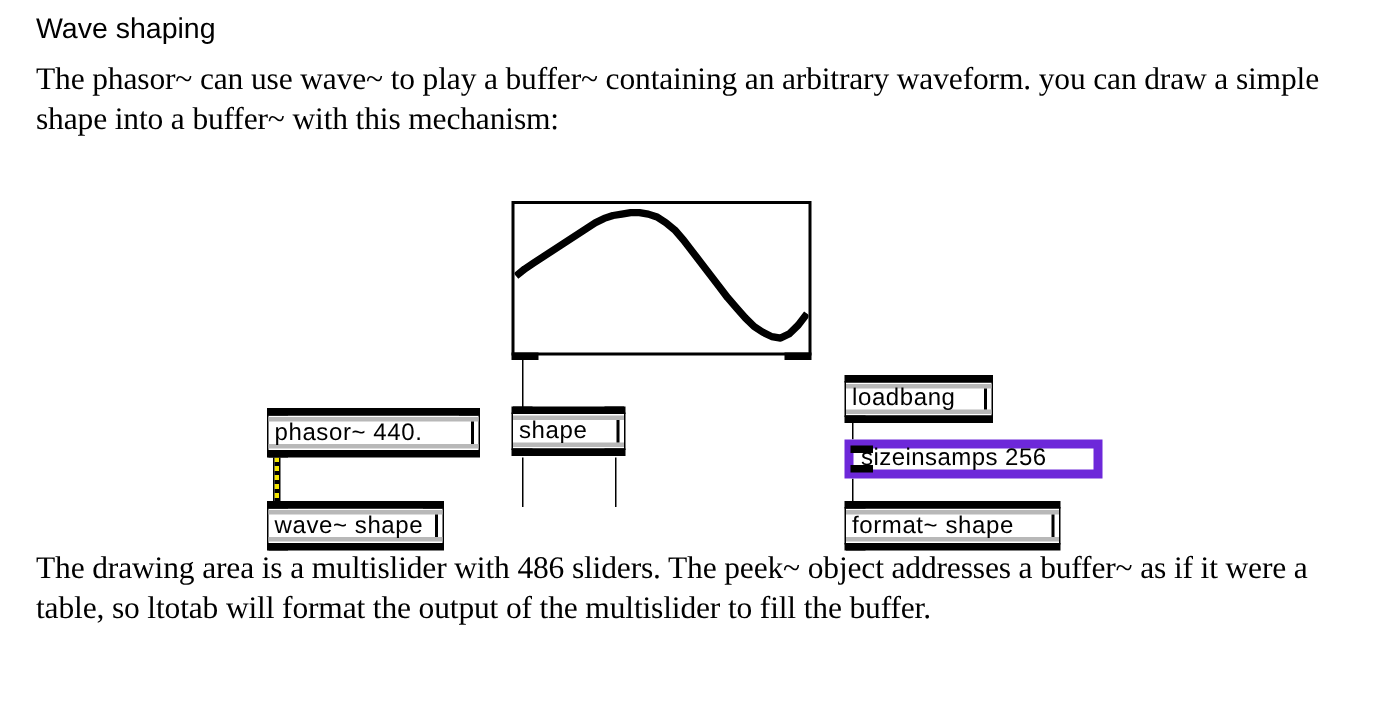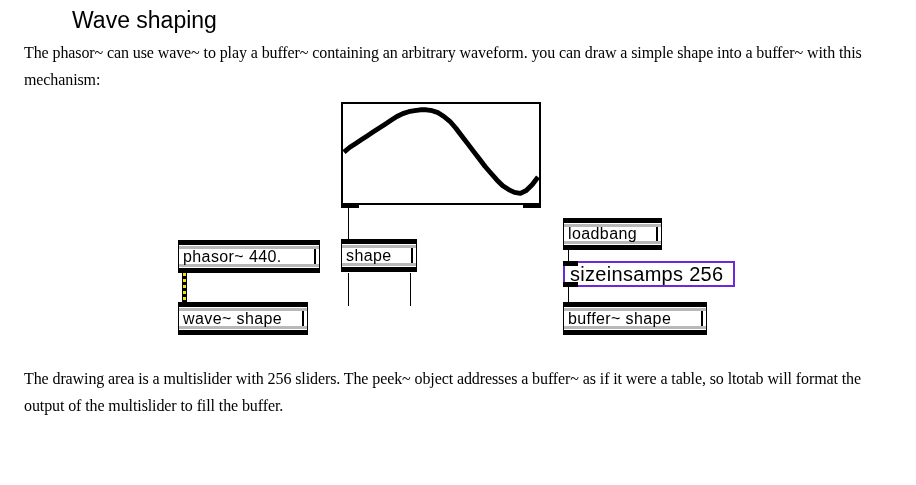--- a/index.html
+++ b/index.html
@@ -15,30 +15,29 @@
     font-family: "Liberation Serif", "DejaVu Serif", serif;
     color: #000000;
   }
 
   
   #page-title {
     position: absolute;
     left: 24px;
     top: 7px;
     font-family: "Liberation Sans", "DejaVu Sans", sans-serif;
-    font-size: 23px;
+    font-size: 19px;
     line-height: 26px;
     color: #000;
     white-space: nowrap;
-    margin-left: 48px;
   }
   .body-para {
     position: absolute;
     font-family: "Liberation Serif", "DejaVu Serif", serif;
-    font-size: 16px;
+    font-size: 21px;
     line-height: 27px;
     color: #000;
     letter-spacing: -0.1px;
   }
   #intro-para {
     left: 24px;
     top: 39px;
     width: 866px;
   }
   #outro-para {
@@ -49,21 +48,21 @@
 
   
   #patcher {
     position: absolute;
     left: 0;
     top: 0;
     width: 916px;
     height: 485px;
     pointer-events: none;
   }
-  #patcher > * { pointer-events: auto; }
+  #patcher > * { pointer-events: auto; margin-top: 32px; }
 
   
   .maxbox {
     position: absolute;
     background: #ffffff;
     border: 1px solid #000000;
     box-sizing: border-box;
     font-family: "Liberation Sans", "DejaVu Sans", sans-serif;
     font-size: 16px;
     color: #000000;
@@ -118,24 +117,24 @@
     top: 4px;
     bottom: 4px;
     width: 2px;
     background: #000000;
   }
 
   
   .msgbox {
     position: absolute;
     background: #ffffff;
-    border: 2px solid #6d28d9;
+    border: 6px solid #6d28d9;
     box-sizing: border-box;
     font-family: "Liberation Sans", "DejaVu Sans", sans-serif;
-    font-size: 20px;
+    font-size: 16px;
     color: #000;
     white-space: nowrap;
   }
   .msgbox .label {
     position: absolute;
     left: 5px;
     top: 50%;
     transform: translateY(-50%);
     line-height: 1;
     letter-spacing: 0.3px;
@@ -187,21 +186,21 @@
     box-sizing: border-box;
   }
 </style>
 </head>
 <body>
 
 <div id="page-title">Wave shaping</div>
 
 <div id="intro-para" class="body-para">The phasor~ can use wave~ to play a buffer~ containing an arbitrary waveform. you can draw a simple shape into a buffer~ with this mechanism:</div>
 
-<div id="outro-para" class="body-para">The drawing area is a multislider with 256 sliders. The peek~ object addresses a buffer~ as if it were a table, so ltotab will format the output of  the multislider to fill the buffer.</div>
+<div id="outro-para" class="body-para">The drawing area is a multislider with 486 sliders. The peek~ object addresses a buffer~ as if it were a table, so ltotab will format the output of  the multislider to fill the buffer.</div>
 
 <div id="patcher">
 
   <div id="wave-display" style="left:341px; top:102px; width:200px; height:103px;">
     <svg viewBox="0 0 200 103" preserveAspectRatio="none">
       <polyline fill="none" stroke="#000000" stroke-width="5" stroke-linejoin="round" stroke-linecap="butt" points="1,50 7,45 13,41 19,37 25,33 31,29 37,25 43,21 49,17 55,13 61,10 67,8 73,7 79,6 85,6 91,7 97,9 103,13 109,18 115,25 121,33 127,41 133,49 139,57 145,65 151,72 157,79 163,85 169,89 175,92 181,93 187,90 193,84 199,76"></polyline>
     </svg>
     <span class="dnub l"></span>
     <span class="dnub r"></span>
   </div>
@@ -223,21 +222,21 @@
     <span class="band bot"></span>
     <span class="rail top"></span>
     <span class="rail bot"></span>
     <span class="nub in l"></span>
     <span class="nub in r"></span>
     <span class="nub out l"></span>
     <span class="grip"></span>
     <span class="label">phasor~ 440.</span>
   </div>
 
-  <div class="maxbox" style="left:178px; top:306px; width:130px; height:25px;">
+  <div class="maxbox" style="left:178px; top:306px; width:118px; height:25px;">
     <span class="band top"></span>
     <span class="band bot"></span>
     <span class="rail top"></span>
     <span class="rail bot"></span>
     <span class="nub in l"></span>
     <span class="nub in r"></span>
     <span class="nub out l"></span>
     <span class="grip"></span>
     <span class="label">wave~ shape</span>
   </div>
@@ -273,16 +272,16 @@
   </div>
 
   <div class="maxbox" style="left:563px; top:306px; width:144px; height:25px;">
     <span class="band top"></span>
     <span class="band bot"></span>
     <span class="rail top"></span>
     <span class="rail bot"></span>
     <span class="nub in l"></span>
     <span class="nub out l"></span>
     <span class="grip"></span>
-    <span class="label">buffer~ shape</span>
+    <span class="label">format~ shape</span>
   </div>
 
 </div>
 
 </body></html>

